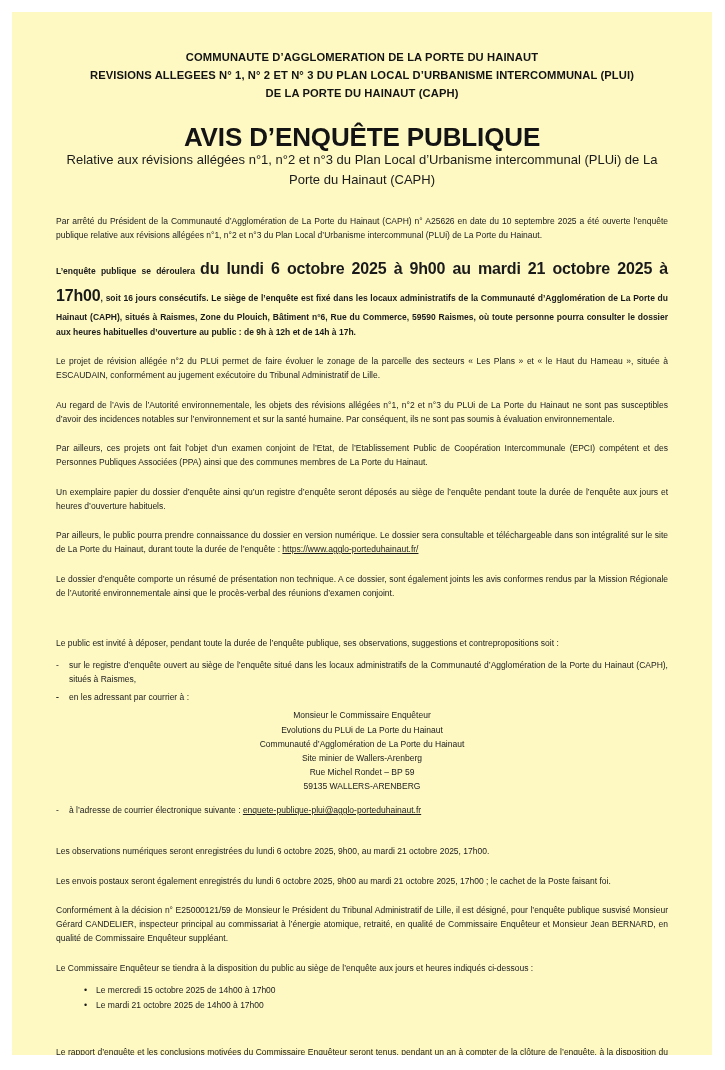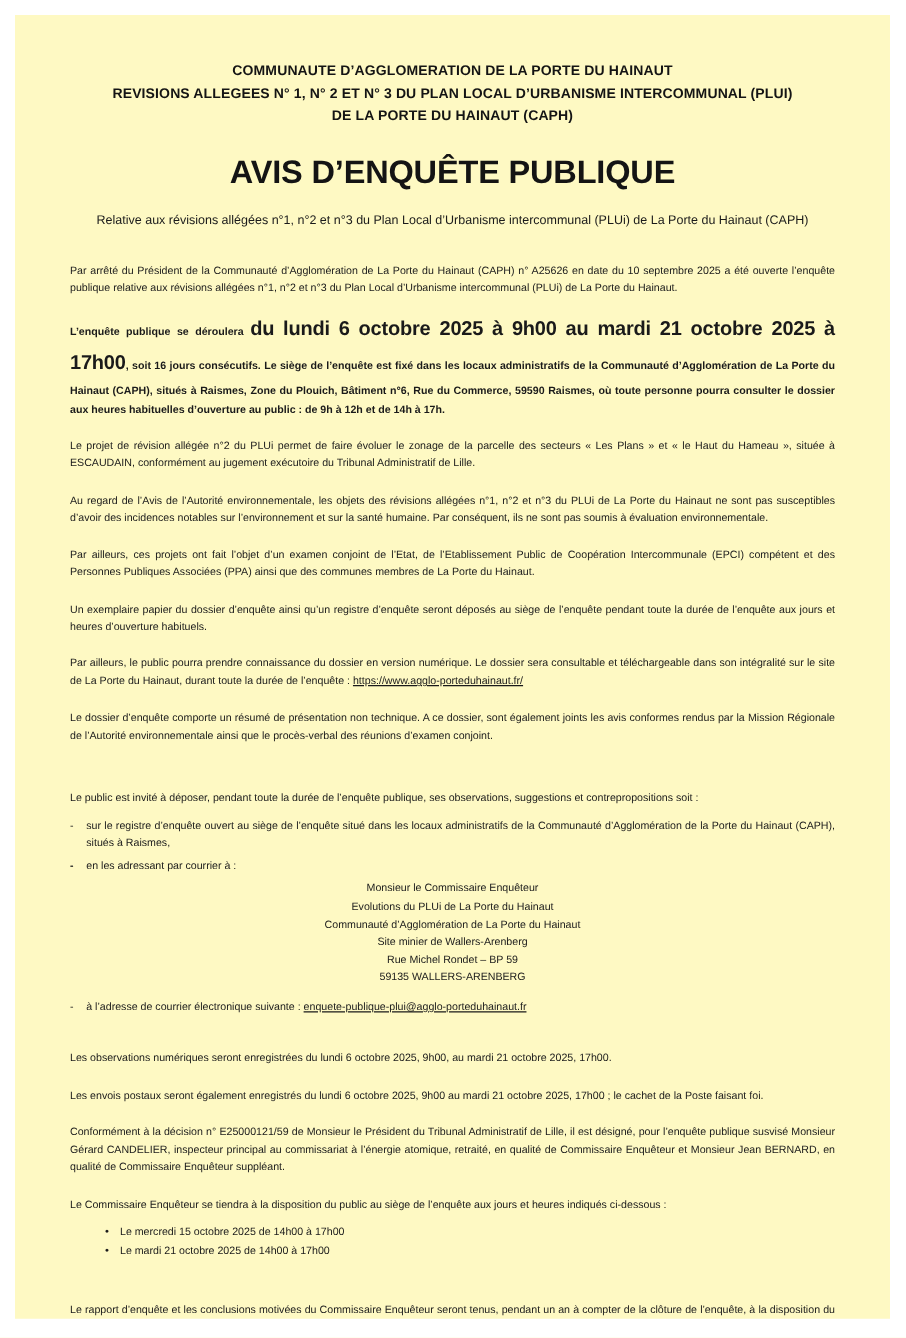--- a/index.html
+++ b/index.html
@@ -39,23 +39,22 @@
     font-weight: bold;
     font-size: 26px;
     letter-spacing: -0.005em;
     line-height: 1;
     margin-top: 22px;
     margin-bottom: 0;
     color: #141414;
   }
   .subtitle {
     text-align: center;
-    font-size: 10px;
+    font-size: 13px;
     line-height: 1.5;
-    margin-top: 19px;
     color: #1a1a1a;
   }
   .body-text {
     margin-top: 26px;
     font-size: 8.5px;
     line-height: 1.62;
     text-align: justify;
     color: #1a1a1a;
   }
   p.para {

